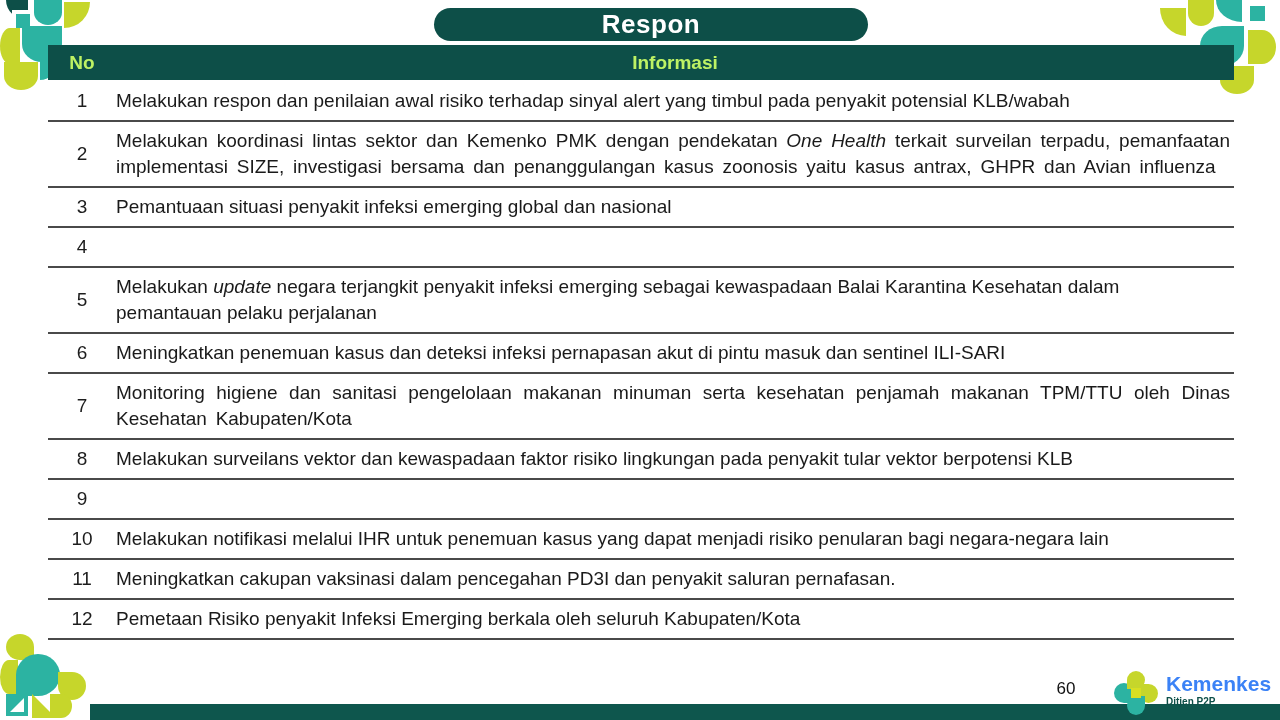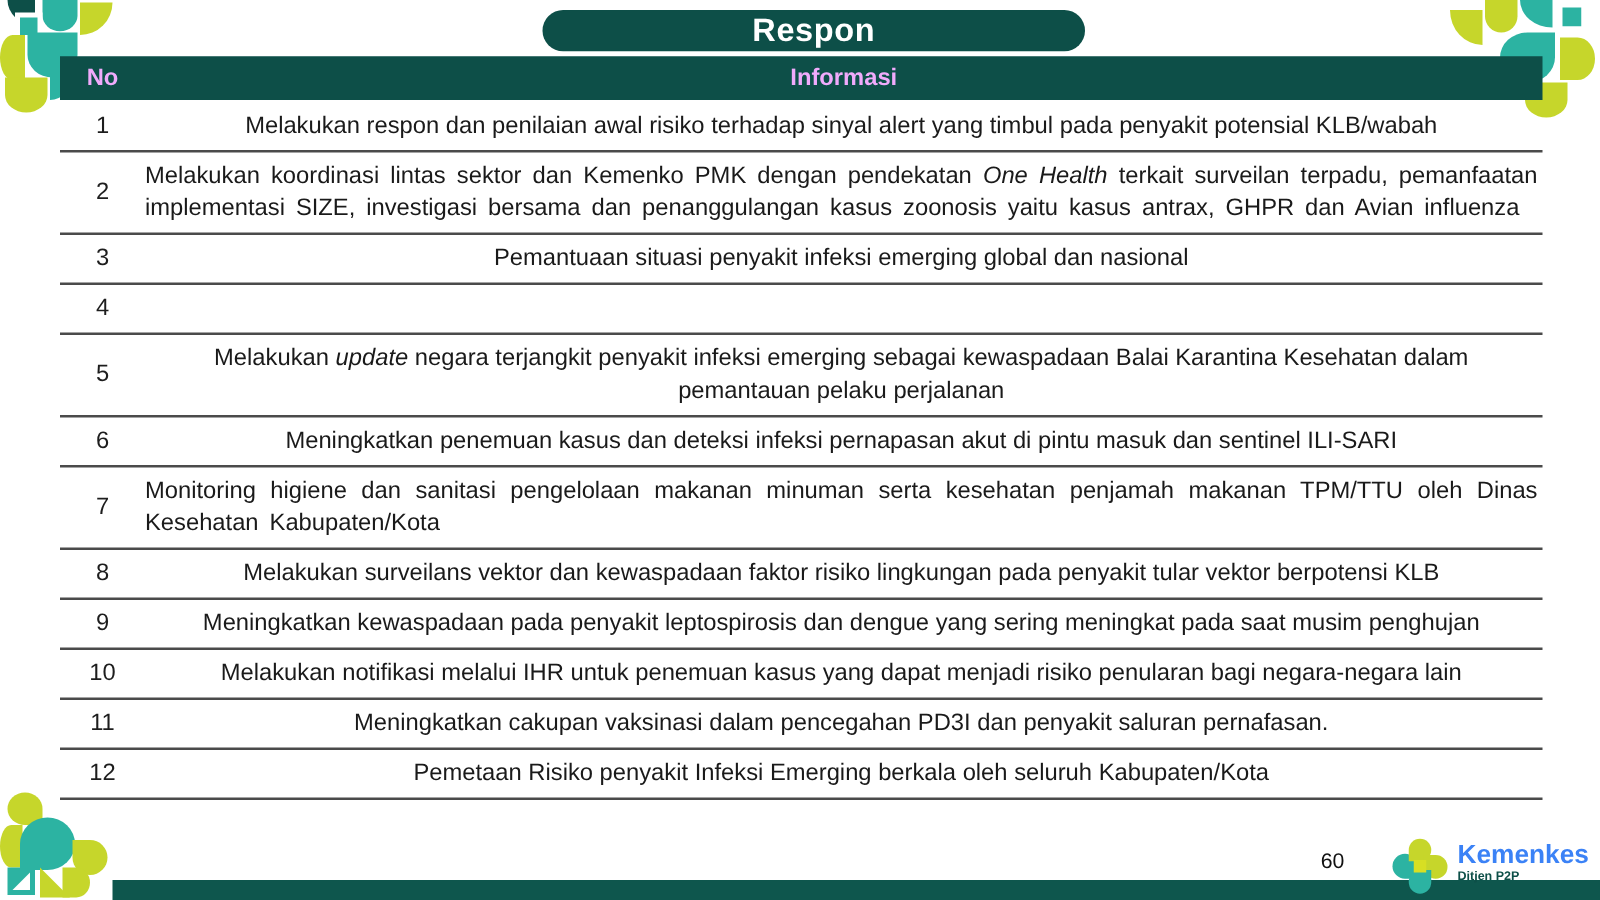--- a/index.html
+++ b/index.html
@@ -16,29 +16,29 @@
   .deco{position:absolute;z-index:0;}
   
   .title-pill{
     position:absolute;left:434px;top:8px;width:434px;height:33px;z-index:3;
     background:#0d4f48;border-radius:17px;display:flex;align-items:center;justify-content:center;
   }
   .title-pill span{color:#ffffff;font-size:26px;font-weight:bold;letter-spacing:.5px;}
   
   .itable{position:absolute;left:48px;top:45px;width:1186px;z-index:2;}
   .thead{
-    background:#0d4f48;color:#f0abfc;display:flex;height:35px;align-items:center;
+    background:#0d4f48;color:#bef264;display:flex;height:35px;align-items:center;
     font-weight:bold;font-size:19px;
   }
   .th-no{width:68px;text-align:center;}
   .th-info{flex:1;text-align:center;}
   .tbody{margin-top:2px;}
   .trow{display:flex;border-bottom:2px solid #4a4a4a;padding:6px 0;}
   .td-no{width:68px;text-align:center;font-size:19px;color:#1d1d1d;line-height:26px;align-self:center;}
-  .td-text{flex:1;font-size:19px;color:#1a1a1a;line-height:26px;padding-right:4px;text-align:center;}
+  .td-text{flex:1;font-size:19px;color:#1a1a1a;line-height:26px;padding-right:4px;}
   .trow.justify .td-text{text-align:justify;word-spacing:3.5px;}
   
   .page-number{position:absolute;left:1046px;top:679px;width:40px;text-align:center;
     font-size:17px;color:#111;z-index:2;}
   .bottom-bar{position:absolute;left:90px;bottom:0;width:1190px;height:16px;
     background:#0e564d;z-index:1;}
   .logo{position:absolute;left:1114px;top:671px;display:flex;align-items:flex-start;gap:8px;z-index:4;}
   .flower{position:relative;width:44px;height:44px;}
   .fp{position:absolute;}
   .logo-text{display:flex;flex-direction:column;margin-top:2px;}
@@ -130,21 +130,20 @@
     <div class="td-text"><span>Monitoring higiene dan sanitasi pengelolaan makanan minuman serta kesehatan penjamah makanan TPM/TTU oleh Dinas Kesehatan Kabupaten/Kota</span></div>
   </div>
 
   <div class="trow">
     <div class="td-no">8</div>
     <div class="td-text"><span>Melakukan surveilans vektor dan kewaspadaan faktor risiko lingkungan pada penyakit tular vektor berpotensi KLB</span></div>
   </div>
 
   <div class="trow">
     <div class="td-no">9</div>
-    <div class="td-text"><span>Meningkatkan kewaspadaan pada penyakit leptospirosis dan dengue yang sering meningkat pada saat musim penghujan</span></div>
   </div>
 
   <div class="trow">
     <div class="td-no">10</div>
     <div class="td-text"><span>Melakukan notifikasi melalui IHR untuk penemuan kasus yang dapat menjadi risiko penularan bagi negara-negara lain</span></div>
   </div>
 
   <div class="trow">
     <div class="td-no">11</div>
     <div class="td-text"><span>Meningkatkan cakupan vaksinasi dalam pencegahan PD3I dan penyakit saluran pernafasan.</span></div>

